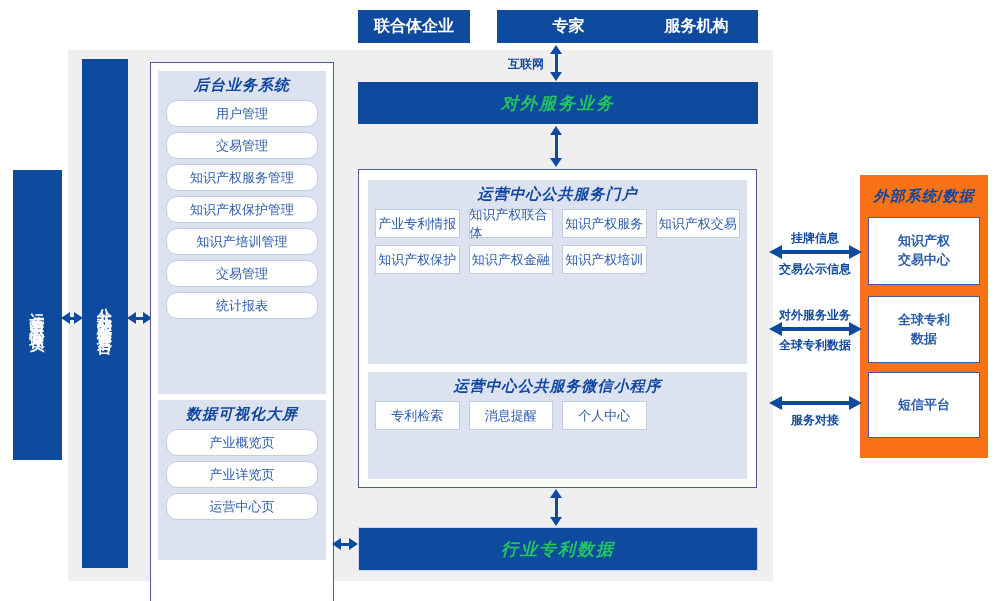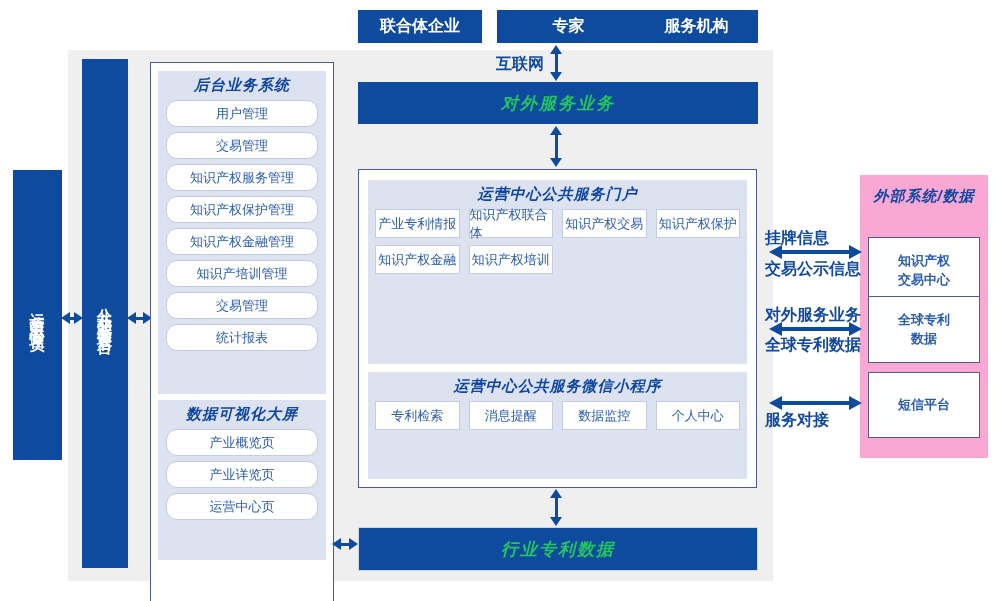--- a/index.html
+++ b/index.html
@@ -23,27 +23,27 @@
   .panel{position:absolute;background:#dde2f1;box-sizing:border-box;}
   .panel-title{color:#0f47a0;font-weight:bold;font-style:italic;font-size:15px;text-align:center;
                padding-top:5px;letter-spacing:1px;}
   .node{background:#fff;border:1px solid #c5cce2;color:#2b5cab;font-size:13px;
         display:flex;align-items:center;justify-content:center;box-sizing:border-box;}
   .vlist{display:flex;flex-direction:column;gap:5px;margin:5px 8px 0 8px;}
   .vlist .node{height:27px;flex:0 0 27px;border-radius:11px;}
   .grid2{display:grid;grid-template-columns:1fr 1fr 1fr 1fr;gap:7px 9px;margin:5px 7px 0 7px;}
   .grid2 .node{height:29px;}
 
-  .ext-panel{background:#f9a8d4;}
+  .ext-panel{background:#f97316;}
   .ext-node{background:#fff;border:1.5px solid #4e5a96;color:#2b5cab;font-size:13px;font-weight:bold;
             display:flex;align-items:center;justify-content:center;text-align:center;
             white-space:pre-line;line-height:1.45;box-sizing:border-box;}
 
-  .lbl{color:#11499e;font-size:16px;font-weight:bold;line-height:14px;}
-  .lbl.center{text-align:left;}
+  .lbl{color:#11499e;font-size:12px;font-weight:bold;line-height:14px;}
+  .lbl.center{text-align:center;}
   .lbl.right{text-align:right;}
 
   
   .harrow{position:absolute;}
   .harrow .stem{position:absolute;left:6px;right:6px;top:50%;margin-top:-1.5px;height:3px;background:#0e4a9d;}
   .harrow::before,.harrow::after{content:"";position:absolute;top:50%;width:0;height:0;
     border-top:6px solid transparent;border-bottom:6px solid transparent;margin-top:-6px;}
   .harrow::before{left:0;border-right:9px solid #0e4a9d;}
   .harrow::after{right:0;border-left:9px solid #0e4a9d;}
   .harrow.lg .stem{left:9px;right:9px;height:3.5px;margin-top:-1.75px;}
@@ -58,21 +58,21 @@
   .varrow::before{top:0;border-bottom:9px solid #0e4a9d;}
   .varrow::after{bottom:0;border-top:9px solid #0e4a9d;}
 </style>
 </head>
 <body>
 
 <div class="canvas">
 
   <div class="abs gray-bg" style="left:68px;top:50px;width:705px;height:531px;"></div>
 
-  <div class="abs bluebox" style="left:358px;top:10px;width:124px;height:33px;">
+  <div class="abs bluebox" style="left:358px;top:10px;width:112px;height:33px;">
     <span>联合体企业</span>
   </div>
   <div class="abs bluebox" style="left:497px;top:10px;width:143px;height:33px;">
     <span>专家</span>
   </div>
   <div class="abs bluebox" style="left:635px;top:10px;width:123px;height:33px;">
     <span>服务机构</span>
   </div>
 
   <div class="abs lbl right" style="left:486px;top:57px;width:58px;">互联网</div>
@@ -101,21 +101,20 @@
     </div>
 
   <div class="abs outer-box" style="left:150px;top:62px;width:184px;height:569px;">
     <div class="panel" style="left:7px;right:7px;top:8px;height:323px;">
       <div class="panel-title">后台业务系统</div>
       <div class="vlist">
         <div class="node">用户管理</div>
         <div class="node">交易管理</div>
         <div class="node">知识产权服务管理</div>
         <div class="node">知识产权保护管理</div>
-        <div class="node">知识产权金融管理</div>
         <div class="node">知识产培训管理</div>
         <div class="node">交易管理</div>
         <div class="node">统计报表</div>
       </div>
     </div>
     <div class="panel" style="left:7px;right:7px;top:337px;height:160px;">
       <div class="panel-title">数据可视化大屏</div>
       <div class="vlist">
         <div class="node">产业概览页</div>
         <div class="node">产业详览页</div>
@@ -123,50 +122,50 @@
       </div>
     </div>
   </div>
 
   <div class="abs outer-box" style="left:358px;top:169px;width:399px;height:319px;">
     <div class="panel" style="left:9px;right:9px;top:10px;height:184px;">
       <div class="panel-title">运营中心公共服务门户</div>
       <div class="grid2">
         <div class="node">产业专利情报</div>
         <div class="node">知识产权联合体</div>
+        <div class="node">知识产权服务</div>
         <div class="node">知识产权交易</div>
         <div class="node">知识产权保护</div>
         <div class="node">知识产权金融</div>
         <div class="node">知识产权培训</div>
       </div>
     </div>
     <div class="panel" style="left:9px;right:9px;top:202px;height:107px;">
       <div class="panel-title">运营中心公共服务微信小程序</div>
       <div class="grid2">
         <div class="node">专利检索</div>
         <div class="node">消息提醒</div>
-        <div class="node">数据监控</div>
         <div class="node">个人中心</div>
       </div>
     </div>
   </div>
 
   <div class="varrow" style="left:550px;top:489px;height:37px;">
       <span class="stem"></span>
     </div>
   <div class="abs bar soft-border" style="left:358px;top:527px;width:400px;height:44px;">
     <span>行业专利数据</span>
   </div>
   <div class="harrow" style="left:332px;top:537px;width:26px;height:14px;">
       <span class="stem"></span>
     </div>
 
   <div class="abs ext-panel" style="left:860px;top:175px;width:128px;height:283px;">
     <div class="panel-title" style="padding-top:12px;font-style:italic;">外部系统/数据</div>
-    <div class="ext-node abs" style="left:8px;top:42px;width:112px;height:68px;margin-top:20px;">知识产权
+    <div class="ext-node abs" style="left:8px;top:42px;width:112px;height:68px;">知识产权
 交易中心</div>
     <div class="ext-node abs" style="left:8px;top:121px;width:112px;height:67px;">全球专利
 数据</div>
     <div class="ext-node abs" style="left:8px;top:197px;width:112px;height:66px;">短信平台</div>
   </div>
 
   <div class="abs lbl center" style="left:765px;top:231px;width:100px;">挂牌信息</div>
   <div class="harrow lg" style="left:769px;top:245px;width:93px;height:14px;">
       <span class="stem"></span>
     </div>

